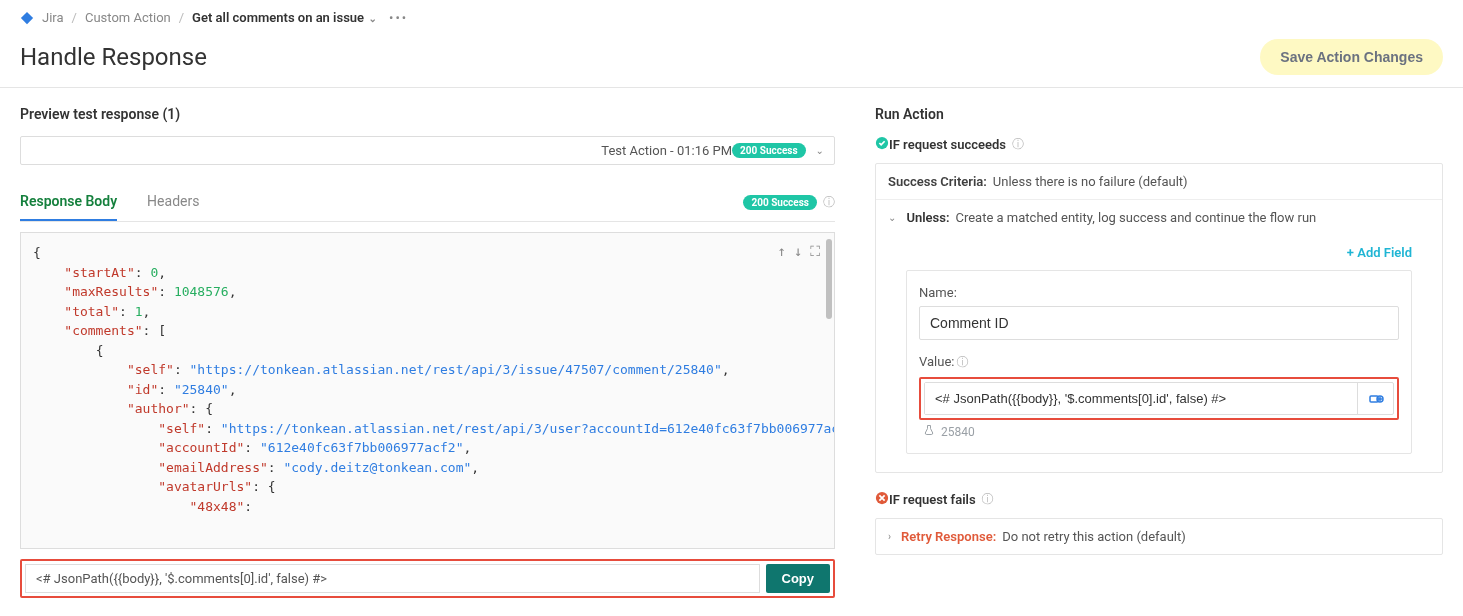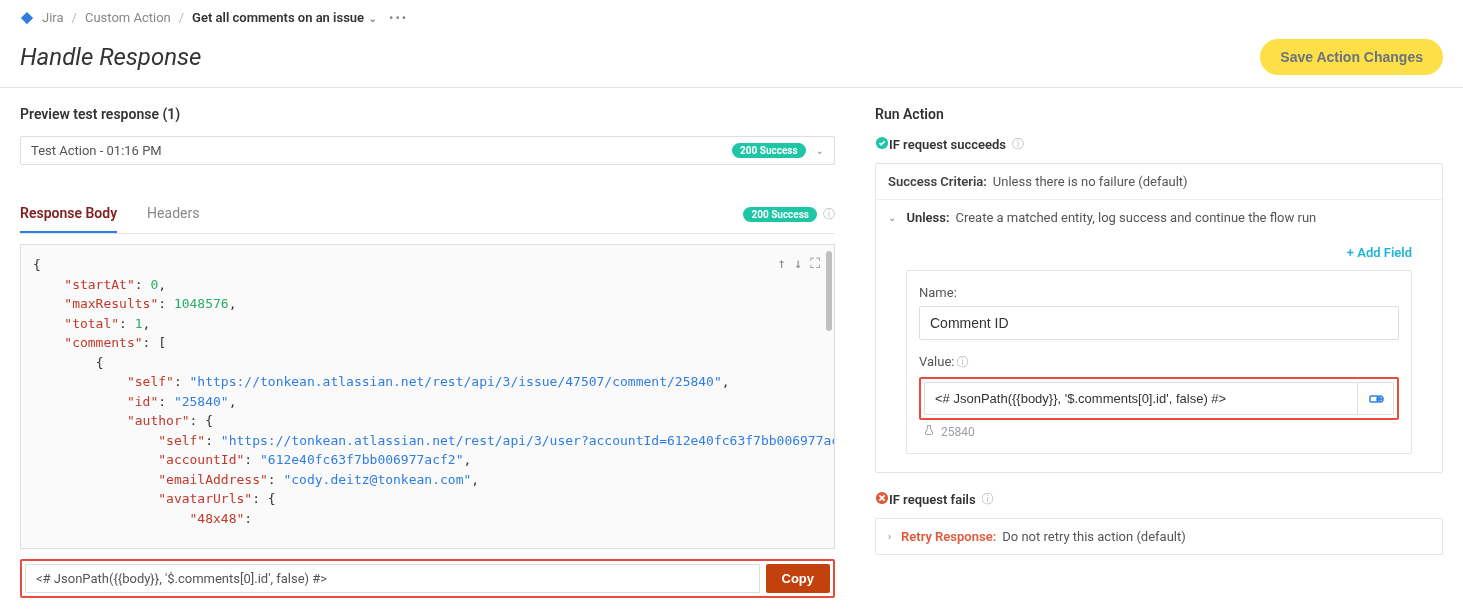--- a/index.html
+++ b/index.html
@@ -7,47 +7,47 @@
 .page { display: flex; flex-direction: column; width: 1463px; height: 616px; overflow: hidden; position: relative; }
 .topbar { padding: 10px 20px 0 20px; }
 .breadcrumb { display: flex; align-items: center; gap: 8px; font-size: 13px; color: #888; }
 .breadcrumb-icon { width: 14px; height: 14px; display: inline-flex; }
 .breadcrumb a { color: #888; text-decoration: none; }
 .breadcrumb .current { color: #333; font-weight: 600; }
 .breadcrumb .sep { color: #bbb; }
 .breadcrumb .chevron { font-size: 10px; color: #888; margin-left: 2px; }
 .breadcrumb .dots { letter-spacing: 2px; color: #888; margin-left: 4px; }
 .header-row { display: flex; justify-content: space-between; align-items: center; padding: 14px 20px 12px 20px; border-bottom: 1px solid #e5e5e5; }
-.page-title { font-size: 24px; font-weight: 400; color: #333; font-style: italic; }
-.save-btn { background: #fde047; color: #6b7280; border: none; border-radius: 18px; padding: 10px 20px; font-size: 14px; font-weight: 600; cursor: pointer; }
+.page-title { font-size: 24px; font-weight: 400; color: #333; }
+.save-btn { background: #fef9c3; color: #6b7280; border: none; border-radius: 18px; padding: 10px 20px; font-size: 14px; font-weight: 600; cursor: pointer; }
 .main { display: flex; flex: 1; overflow: hidden; }
 .left-col { flex: 1; padding: 18px 20px; overflow: hidden; display: flex; flex-direction: column; }
 .right-col { width: 608px; padding: 18px 20px; overflow-y: auto; }
 .section-title { font-size: 14px; font-weight: 600; color: #333; margin-bottom: 14px; }
-.select-wrap { display: flex; align-items: center; border: 1px solid #ddd; border-radius: 2px; padding: 6px 10px; margin-bottom: 30px; }
+.select-wrap { display: flex; align-items: center; border: 1px solid #ddd; border-radius: 2px; padding: 6px 10px; margin-bottom: 18px; text-align: right; }
 .select-label { flex: 1; font-size: 13px; color: #555; }
 .badge { background: #1fc6a6; color: #fff; font-size: 10px; font-weight: 700; border-radius: 10px; padding: 2px 8px; }
 .select-caret { color: #888; margin-left: 10px; font-size: 10px; }
 .tabs-row { display: flex; align-items: center; border-bottom: 1px solid #e5e5e5; margin-bottom: 10px; }
 .tab { padding: 10px 0; margin-right: 30px; font-size: 14px; color: #888; cursor: pointer; border-bottom: 2px solid transparent; }
-.tab.active { color: #7f1d1d; border-bottom-color: #2f7de1; font-weight: 600; }
+.tab.active { color: #15803d; border-bottom-color: #2f7de1; font-weight: 600; }
 .tabs-spacer { flex: 1; }
 .info-ic { color: #bbb; font-size: 12px; margin-left: 6px; }
 .json-box { flex: 1; border: 1px solid #ddd; background: #fafafa; padding: 10px 12px; font-family: "SFMono-Regular", Consolas, monospace; font-size: 13px; line-height: 1.5; overflow: hidden; position: relative; }
 .json-box .scrollbar { position: absolute; right: 2px; top: 6px; width: 6px; height: 80px; background: #c0c0c0; border-radius: 3px; }
 .json-controls { position: absolute; top: 8px; right: 14px; display: flex; gap: 8px; color: #888; }
 .json-controls span { cursor: pointer; font-size: 14px; }
 .json-box .k { color: #c0392b; }
 .json-box .s { color: #2f7de1; }
 .json-box .n { color: #27ae60; }
 .json-box .p { color: #333; }
 .line { white-space: pre; }
 .copy-row { display: flex; margin-top: 10px; border: 2px solid #e74c3c; border-radius: 2px; padding: 3px; align-items: center; }
 .copy-input { flex: 1; border: 1px solid #ddd; padding: 6px 10px; font-size: 13px; color: #555; margin-right: 6px; }
-.copy-btn { background: #c2410c; color: #fff; border: none; padding: 7px 16px; font-size: 13px; font-weight: 600; border-radius: 2px; cursor: pointer; }
+.copy-btn { background: #0f766e; color: #fff; border: none; padding: 7px 16px; font-size: 13px; font-weight: 600; border-radius: 2px; cursor: pointer; }
 .status-row { display: flex; align-items: center; gap: 0; margin: 12px 0 10px 0; font-size: 13px; }
 .ic-ok { color: #1fc6a6; }
 .ic-fail { color: #e05a3a; }
 .status-row .lbl { font-weight: 600; color: #333; }
 .panel { border: 1px solid #e5e5e5; border-radius: 2px; margin-bottom: 18px; }
 .panel-row { padding: 10px 12px; font-size: 13px; display: flex; align-items: center; gap: 6px; }
 .panel-row + .panel-row { border-top: 1px solid #eee; }
 .panel-row .crit { color: #404040; font-weight: 600; }
 .panel-row .retry { color: #e05a3a; font-weight: 600; }
 .panel-row .handle { color: #333; font-weight: 600; }

